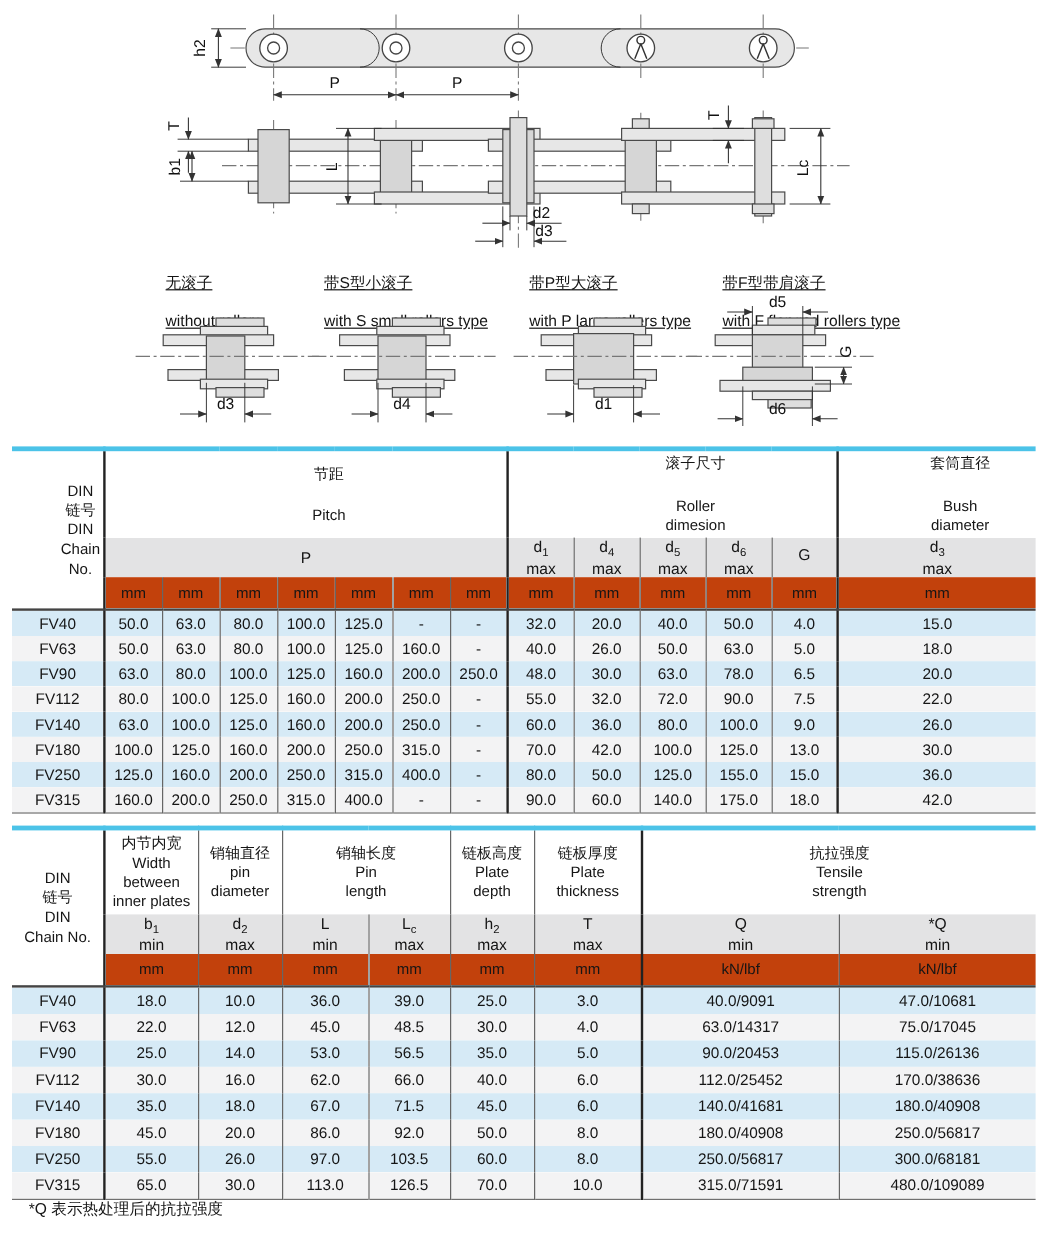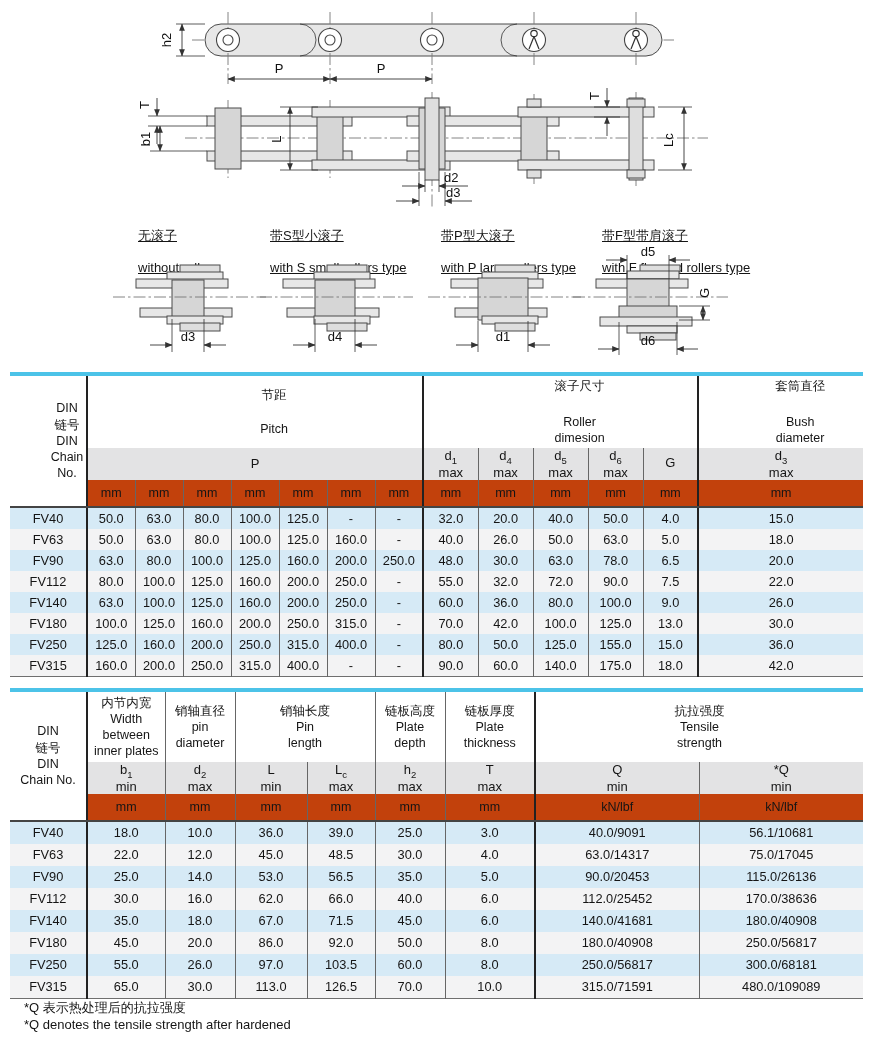--- a/index.html
+++ b/index.html
@@ -586,21 +586,21 @@
       <tbody>
           <tr>
             <td class="b-thick">FV40</td>
             <td class="b-thin">18.0</td>
             <td class="b-thin">10.0</td>
             <td class="b-thin">36.0</td>
             <td class="b-thin">39.0</td>
             <td class="b-thin">25.0</td>
             <td class="b-thick">3.0</td>
             <td class="b-thin">40.0/9091</td>
-            <td>56.1/10681</td>
+            <td>47.0/10681</td>
           </tr>
           <tr>
             <td class="b-thick">FV63</td>
             <td class="b-thin">22.0</td>
             <td class="b-thin">12.0</td>
             <td class="b-thin">45.0</td>
             <td class="b-thin">48.5</td>
             <td class="b-thin">30.0</td>
             <td class="b-thick">4.0</td>
             <td class="b-thin">63.0/14317</td>
@@ -670,15 +670,14 @@
             <td class="b-thin">70.0</td>
             <td class="b-thick">10.0</td>
             <td class="b-thin">315.0/71591</td>
             <td>480.0/109089</td>
           </tr>
         </tbody>
     </table>
   </div>
 
   <div class="footnote" style="top:999px">*Q 表示热处理后的抗拉强度</div>
-  <div class="footnote" style="top:1016px">*Q denotes the tensile strength after hardened</div>
 
 </div>
 
 </body></html>

